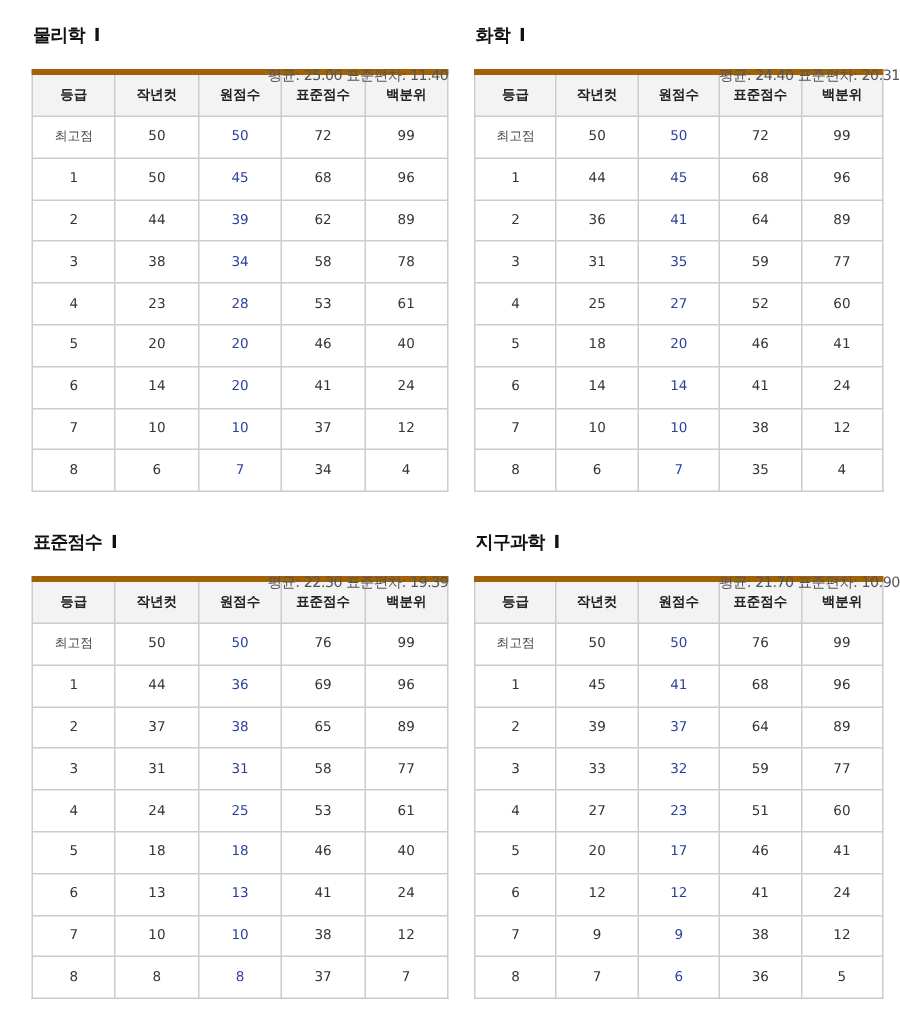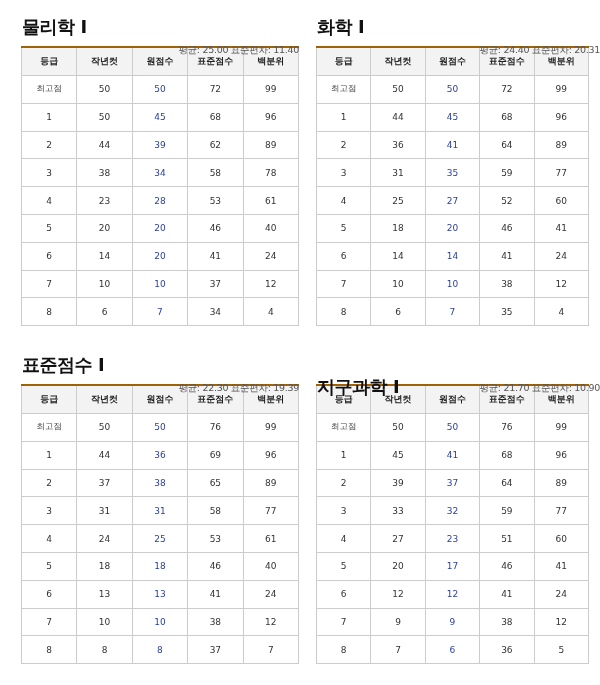--- a/index.html
+++ b/index.html
@@ -20,21 +20,21 @@
       width: 278px;
     }
     .panel-head {
       position: relative;
       height: 46px;
     }
     .panel-title {
       position: absolute;
       left: 1px;
       top: 15px;
-      font-size: 18px;
+      font-size: 12px;
       font-weight: bold;
       color: #111111;
       letter-spacing: -0.5px;
       white-space: nowrap;
     }
     .panel-title .roman {
       margin-left: 6px;
       font-weight: bold;
     }
     .panel-stats {
@@ -44,21 +44,21 @@
       font-size: 9.5px;
       color: #555555;
       white-space: nowrap;
       letter-spacing: -0.3px;
       margin-top: 20px;
     }
     table.grade {
       width: 278px;
       border-collapse: collapse;
       table-layout: fixed;
-      border-top: 2px solid #a16207;
+      border-top: 4px solid #a16207;
     }
     table.grade th,
     table.grade td {
       border: 1px solid #cccccc;
       text-align: center;
       font-size: 9px;
       padding: 0;
       white-space: nowrap;
     }
     table.grade th {
@@ -326,21 +326,21 @@
           <td class="raw">8</td>
           <td>37</td>
           <td>7</td>
         </tr>
       </tbody>
   </table>
 </section>
 
 <section class="panel" style="left:311px; top:338px;">
   <div class="panel-head">
-    <div class="panel-title" style="left:6px;margin-top:22px;"><span>지구과학</span><span class="roman">I</span></div>
+    <div class="panel-title" style="left:6px;"><span>지구과학</span><span class="roman">I</span></div>
     <div class="panel-stats" style="right:-11px;">평균: 21.70 표준편차: 10.90</div>
   </div>
   <table class="grade" style="margin-left:5px; width:273px;">
     <thead>
       <tr>
         <th>등급</th>
         <th>작년컷</th>
         <th>원점수</th>
         <th>표준점수</th>
         <th>백분위</th>

